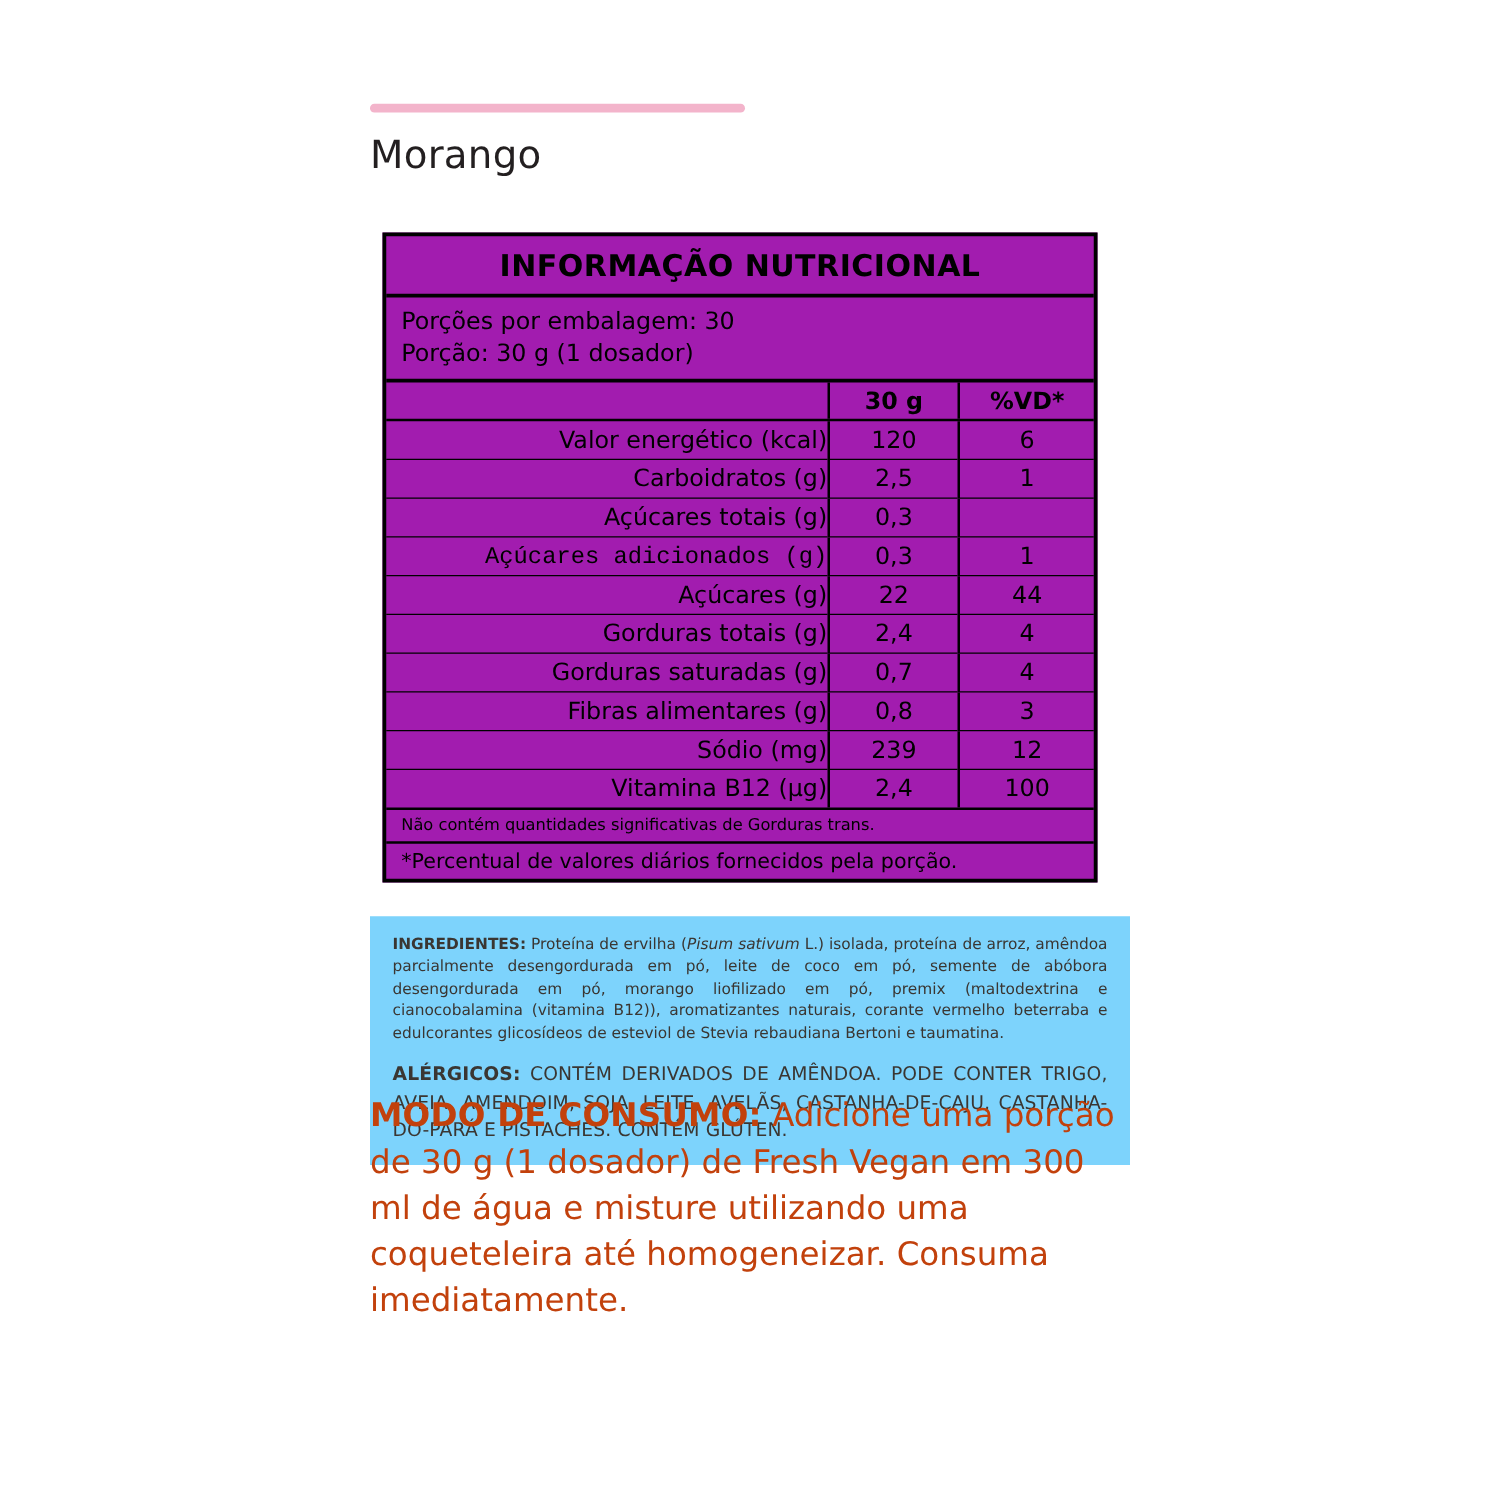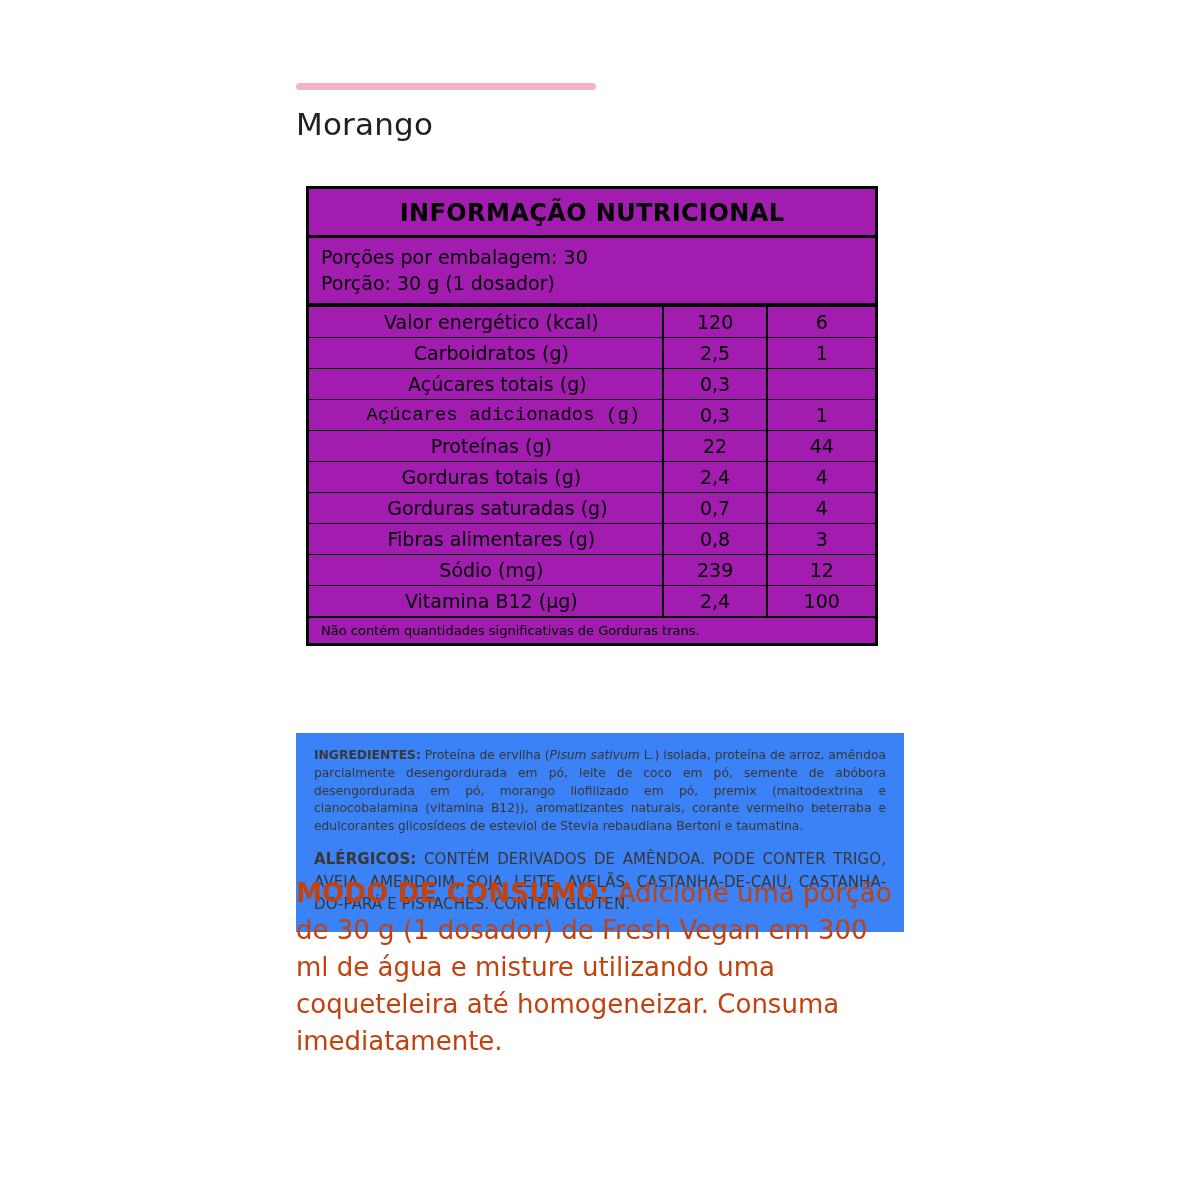--- a/index.html
+++ b/index.html
@@ -72,21 +72,21 @@
     border-collapse: collapse;
     font-size: 19px;
     color: #000;
   }
   table.nutri td, table.nutri th {
     padding: 4px 0 4px 0;
     vertical-align: middle;
   }
   table.nutri .c-label {
     width: 62.5%;
-    text-align: center;
+    text-align: right;
     padding-left: 12px;
   }
   table.nutri .c-amt {
     width: 18.5%;
     text-align: center;
     border-left: 2px solid #000;
   }
   table.nutri .c-vd {
     width: 19%;
     text-align: center;
@@ -122,21 +122,21 @@
     border-top: 2px solid #000;
     color: #000;
   }
 
   
   .ingredients-box {
     position: absolute;
     left: 296px;
     top: 733px;
     width: 608px;
-    background: #3b82f6;
+    background: #7dd3fc;
     padding: 14px 18px 16px 18px;
     box-sizing: border-box;
   }
   .ing-text {
     font-size: 12.3px;
     line-height: 1.45;
     color: #3a3632;
     text-align: justify;
   }
   .ing-text .lbl { font-weight: 700; }
@@ -179,20 +179,25 @@
     <div class="nutri-head">INFORMAÇÃO NUTRICIONAL</div>
     <div class="rule-thick"></div>
     <div class="servings">
       <div>Porções por embalagem: 30</div>
       <div>Porção: 30 g (1 dosador)</div>
     </div>
     <div class="rule-thick"></div>
 
     <table class="nutri">
       <tbody>
+          <tr class="hdr">
+        <th class="c-label"></th>
+        <th class="c-amt">30 g</th>
+        <th class="c-vd">%VD*</th>
+      </tr>
       <tr class="data">
         <td class="c-label">Valor energético (kcal)</td>
         <td class="c-amt">120</td>
         <td class="c-vd">6</td>
       </tr>
       <tr class="data">
         <td class="c-label">Carboidratos (g)</td>
         <td class="c-amt">2,5</td>
         <td class="c-vd">1</td>
       </tr>
@@ -200,21 +205,21 @@
         <td class="c-label indent1">Açúcares totais (g)</td>
         <td class="c-amt">0,3</td>
         <td class="c-vd"></td>
       </tr>
       <tr class="data">
         <td class="c-label indent2">Açúcares adicionados (g)</td>
         <td class="c-amt">0,3</td>
         <td class="c-vd">1</td>
       </tr>
       <tr class="data">
-        <td class="c-label">Proteínas (g)</td>
+        <td class="c-label">Açúcares (g)</td>
         <td class="c-amt">22</td>
         <td class="c-vd">44</td>
       </tr>
       <tr class="data">
         <td class="c-label">Gorduras totais (g)</td>
         <td class="c-amt">2,4</td>
         <td class="c-vd">4</td>
       </tr>
       <tr class="data">
         <td class="c-label indent1">Gorduras saturadas (g)</td>
@@ -233,20 +238,21 @@
       </tr>
       <tr class="data">
         <td class="c-label">Vitamina B12 (µg)</td>
         <td class="c-amt">2,4</td>
         <td class="c-vd">100</td>
       </tr>
     </tbody>
       </table>
 
     <div class="note-trans">Não contém quantidades significativas de Gorduras trans.</div>
+    <div class="note-vd">*Percentual de valores diários fornecidos pela porção.</div>
   </div>
 
   <div class="ingredients-box">
     <div class="ing-text"><span class="lbl">INGREDIENTES:</span><span> Proteína de ervilha (</span><span class="ital">Pisum sativum</span><span> L.) isolada, proteína de arroz, amêndoa parcialmente desengordurada em pó, leite de coco em pó, semente de abóbora desengordurada em pó, morango liofilizado em pó, premix (maltodextrina e cianocobalamina (vitamina B12)), aromatizantes naturais, corante vermelho beterraba e edulcorantes glicosídeos de esteviol de Stevia rebaudiana Bertoni e taumatina.</span></div>
     <div class="allerg-text"><span class="lbl">ALÉRGICOS:</span><span> CONTÉM DERIVADOS DE AMÊNDOA. PODE CONTER TRIGO, AVEIA, AMENDOIM, SOJA, LEITE, AVELÃS, CASTANHA-DE-CAJU, CASTANHA-DO-PARÁ E PISTACHES. CONTÉM GLÚTEN.</span></div>
   </div>
 
   <div class="usage"><span class="lbl">MODO DE CONSUMO:</span><span> Adicione uma porção de 30 g (1 dosador) de Fresh Vegan em 300 ml de água e misture utilizando uma coqueteleira até homogeneizar. Consuma imediatamente.</span></div>
 
 </div>

